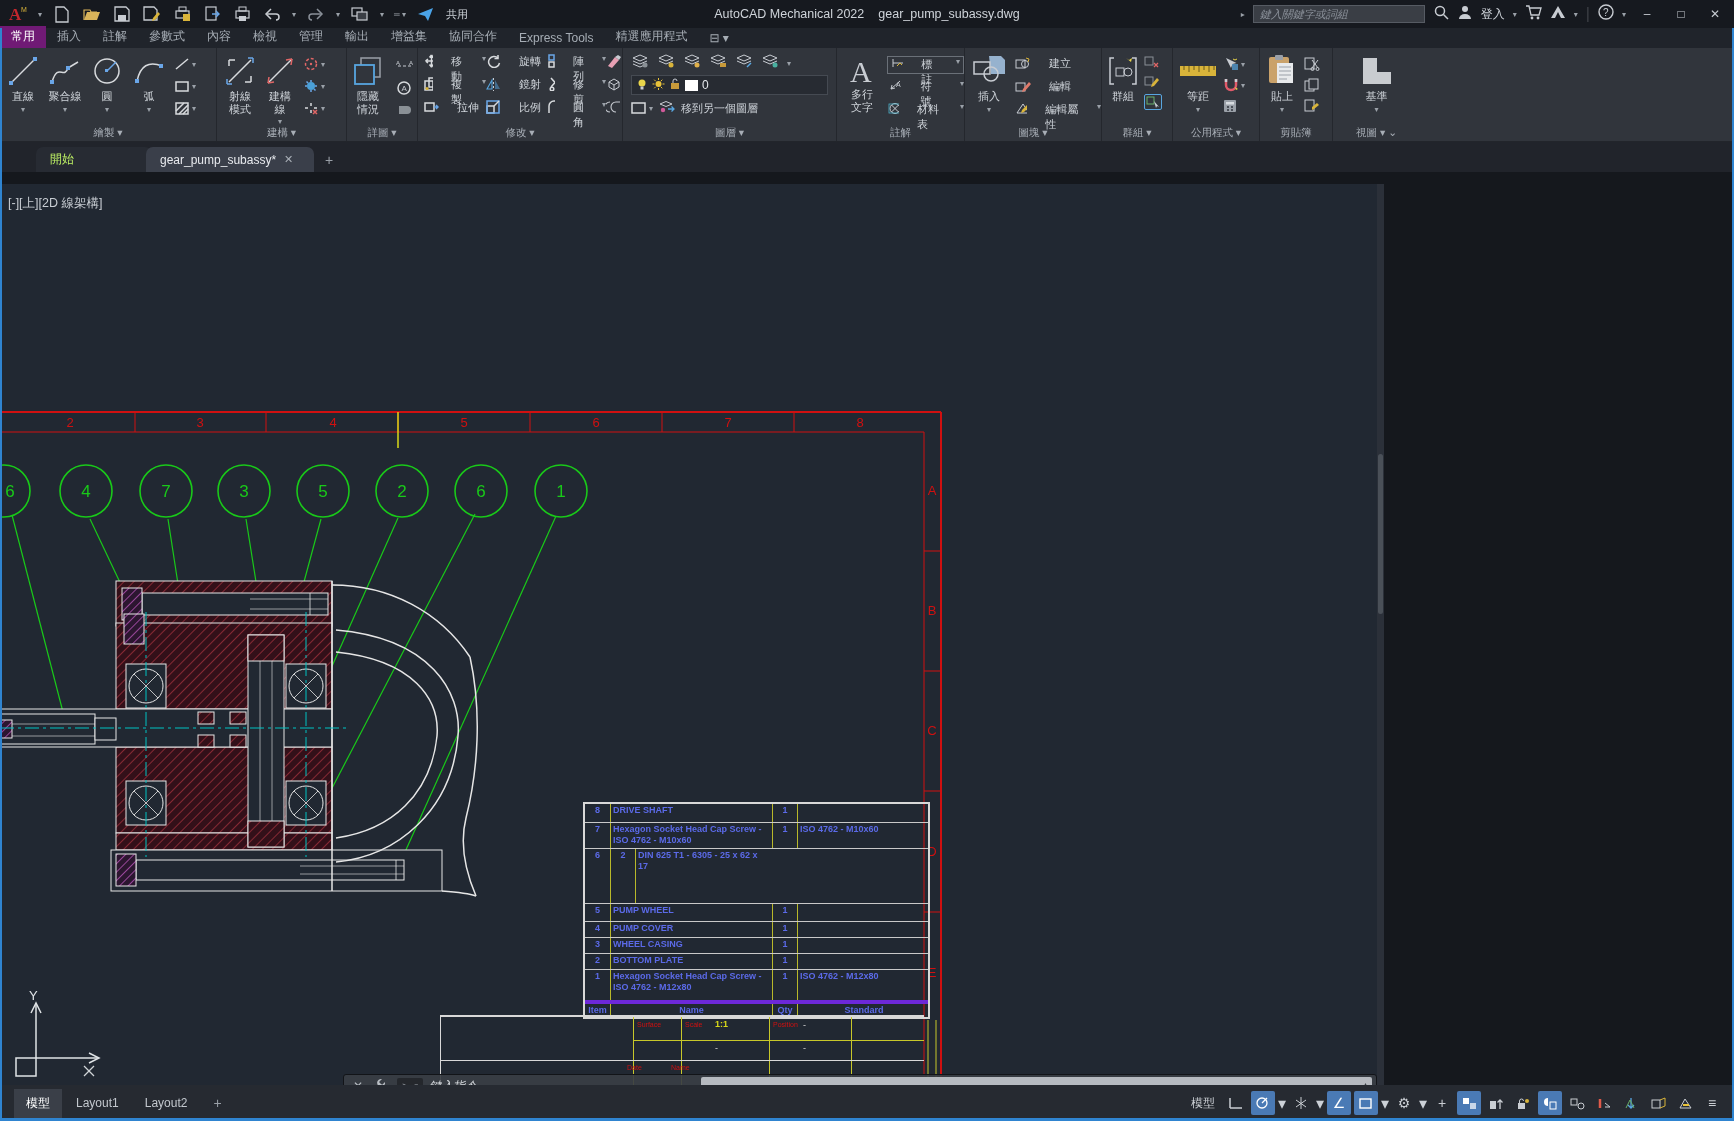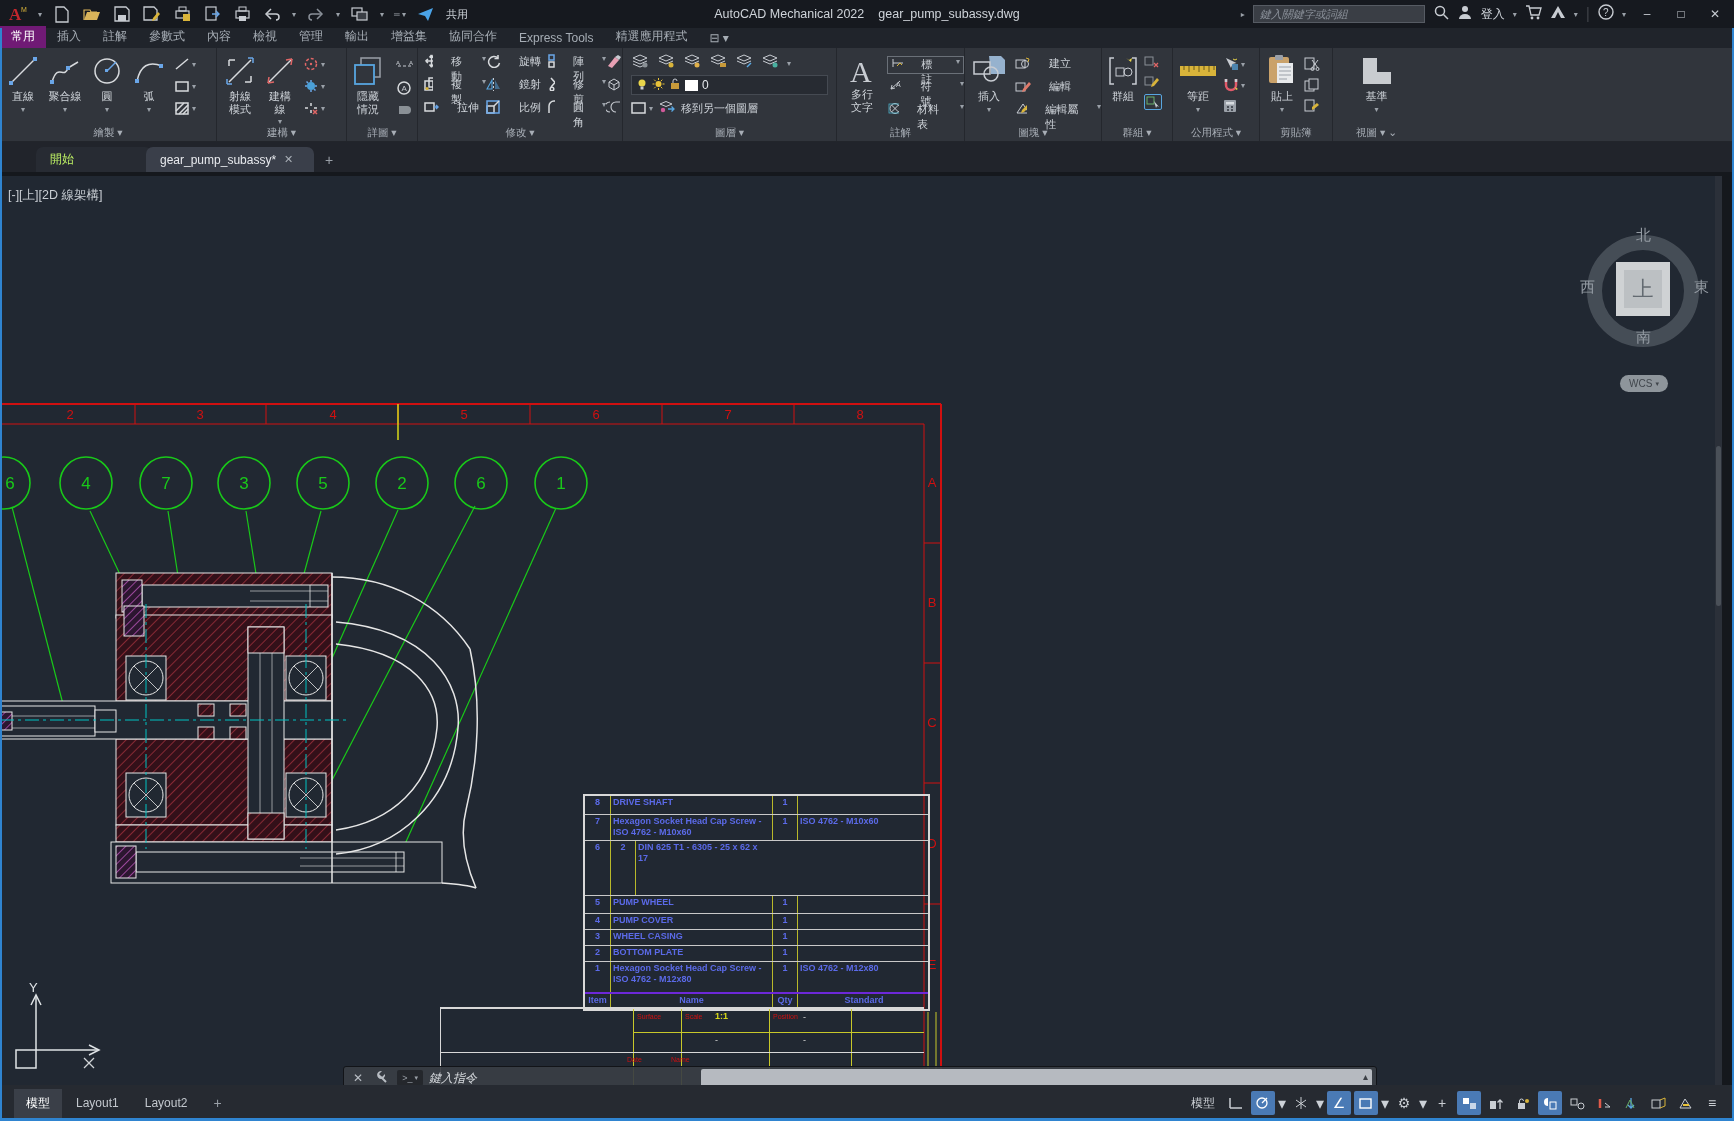--- a/index.html
+++ b/index.html
@@ -33,21 +33,21 @@
 .gb{stroke:#6aa6e8}
 .gr{stroke:#e06666}
 
 .filetabs{position:absolute;left:0;top:142px;width:100%;height:30px;background:#21242b}
 .ftab{position:absolute;bottom:0;height:25px;display:flex;align-items:center;gap:8px;padding:0 14px;border-radius:7px 7px 0 0;font-size:12px}
 .ftab.start{left:36px;width:116px;background:#272b33;color:#bef264}
 .ftab.doc{left:146px;width:168px;background:#3a3f4a;color:#e8eaee}
 .ftab .x{color:#aab0b8;font-size:11px}
 .newtab{position:absolute;left:325px;bottom:4px;color:#9aa0a8;font-size:14px}
 
-.canvas{position:absolute;left:0;top:176px;width:1722px;height:913px;background:#212832;overflow:hidden}
+.canvas{position:absolute;left:0;top:184px;width:1384px;height:913px;background:#212832;overflow:hidden}
 .vplabel{position:absolute;left:8px;top:11px;color:#c8cdd3;font-size:12.5px}
 .scroll-r{position:absolute;right:0;top:0;width:7px;height:100%;background:#2b3039}
 .scroll-r .thumb{position:absolute;left:1px;top:270px;width:5px;height:160px;background:#4a5058;border-radius:3px}
 
 .vc-ring{position:absolute;left:1587px;top:59px;width:112px;height:112px;border-radius:50%;border:15px solid rgba(125,133,141,.40)}
 .vc-face{position:absolute;left:1616px;top:86px;width:54px;height:54px;background:#cfd2d4;display:flex;align-items:center;justify-content:center}
 .vc-face .inner{width:38px;height:38px;background:#bcc0c3;display:flex;align-items:center;justify-content:center;color:#636a71;font-size:21px}
 .vc-lbl{position:absolute;color:#959ca4;font-size:15px}
 .wcs{position:absolute;left:1620px;top:199px;width:48px;height:17px;background:#8e959b;border-radius:9px;display:flex;align-items:center;justify-content:center;gap:3px;color:#40464c;font-size:10px}
 
@@ -969,21 +969,21 @@
           <span class="bomcell c-name">BOTTOM PLATE</span>
           <span class="bomcell c-qty">1</span>
           <span class="bomcell c-std"></span>
       </div>
       <div class="bomrow" style="height:31px">
         <span class="bomcell c-item">1</span>
           <span class="bomcell c-name">Hexagon Socket Head Cap Screw - ISO 4762 - M12x80</span>
           <span class="bomcell c-qty">1</span>
           <span class="bomcell c-std">ISO 4762 - M12x80</span>
       </div>
-      <div class="bomrow" style="height:17px;border-top:2px solid #6d28d9">
+      <div class="bomrow" style="height:17px;border-top:4px solid #6d28d9">
         <span class="bomcell c-item">Item</span>
           <span class="bomcell c-name" style="text-align:center">Name</span>
           <span class="bomcell c-qty">Qty</span>
           <span class="bomcell c-std" style="text-align:center">Standard</span>
       </div>
     </div>
 
     <div class="tblock">
       <div class="tb-v" style="left:192px"></div>
       <div class="tb-v" style="left:240px"></div>

